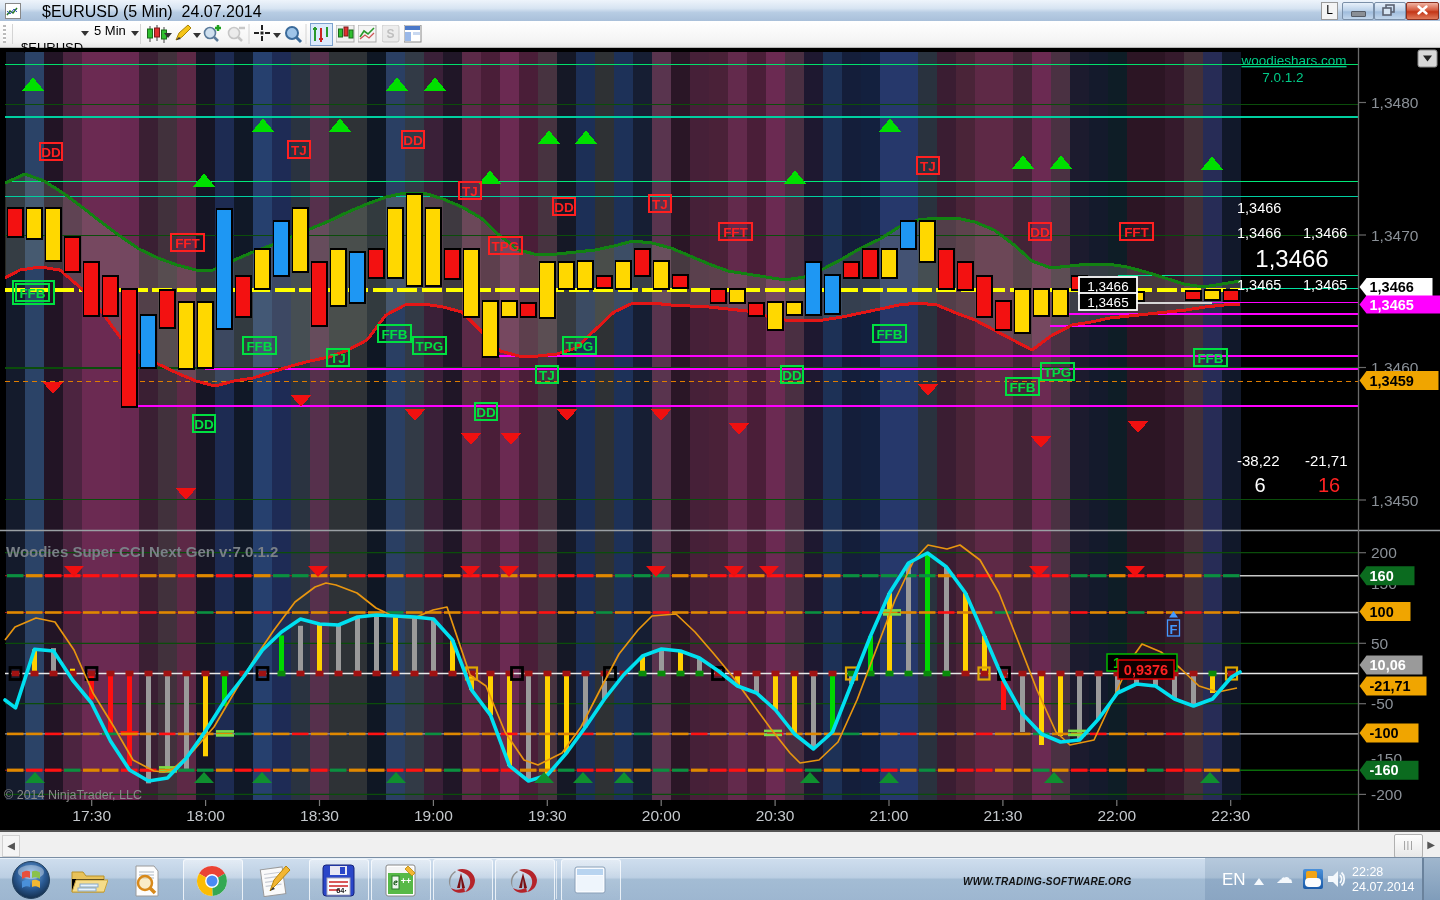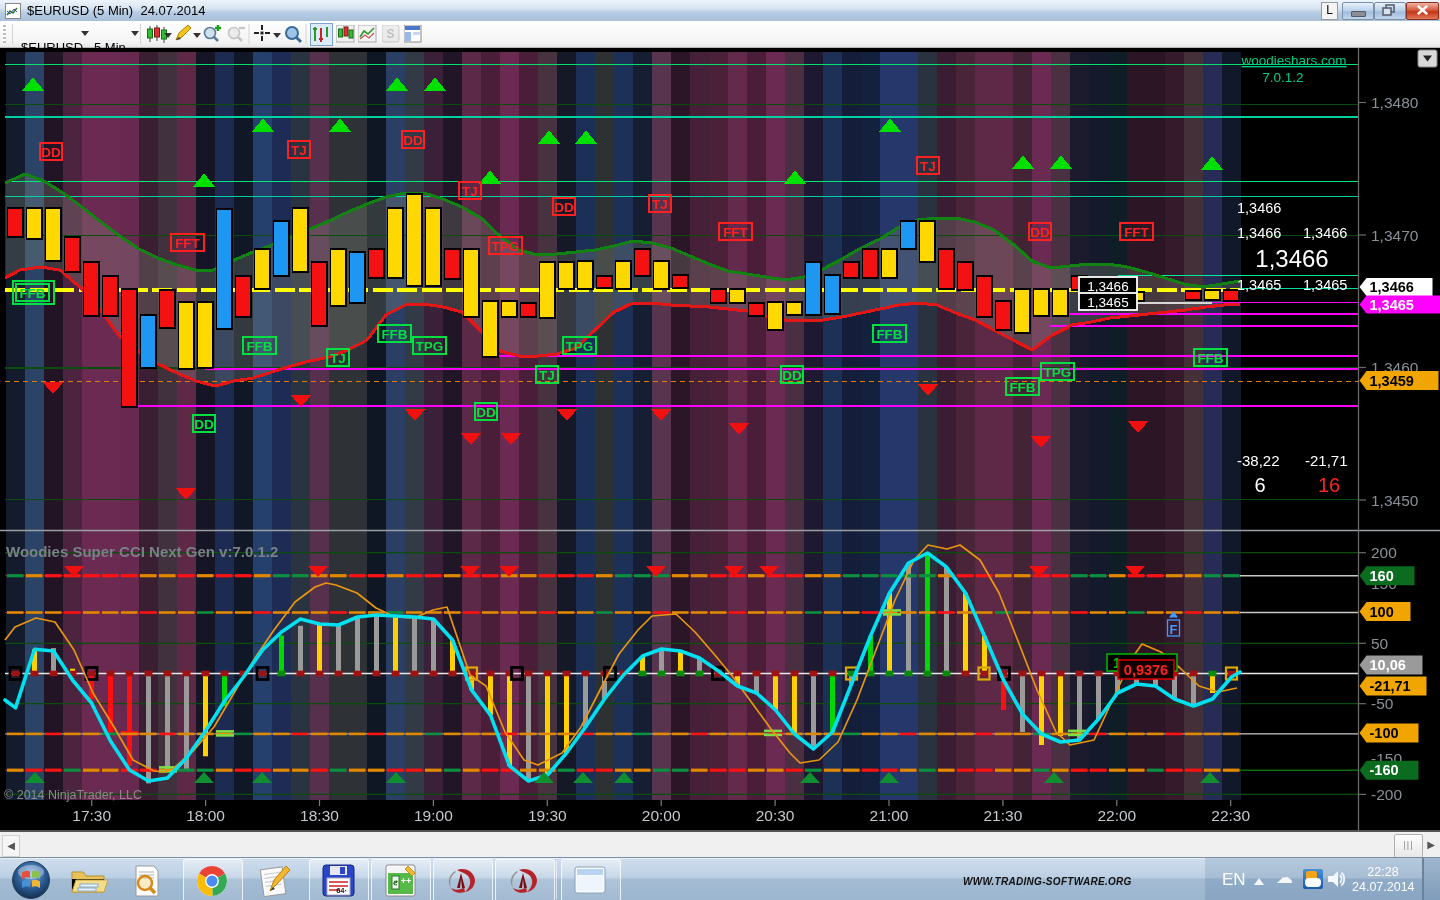--- a/index.html
+++ b/index.html
@@ -768,41 +768,41 @@
 <polygon points="1423,55.5 1432,55.5 1427.5,61.5" fill="#222"></polygon>
 </svg>
 
 <div class="abs" style="left:0;top:0;width:1440px;height:21px;background:linear-gradient(#eef4fb 0%,#d7e4f2 40%,#b7cce3 60%,#a9c0da 100%);border-bottom:1px solid #8aa0b8">
  <div class="abs" style="left:5px;top:3px;width:14px;height:14px;background:#fff;border:1px solid #888">
   <svg width="12" height="12">
         <polyline points="1,9 4,5 7,7 11,2" stroke="#2a7a2a" fill="none" stroke-width="1.5"></polyline>
         <polyline points="1,5 4,8 8,3 11,6" stroke="#3355bb" fill="none" stroke-width="1"></polyline>
       </svg>
  </div>
- <div class="abs" style="left:27px;top:3px;font-size:13px;color:#000">$EURUSD (5 Min)&nbsp; 24.07.2014</div>
+ <div class="abs" style="left:42px;top:3px;font-size:16px;color:#000">$EURUSD (5 Min)&nbsp; 24.07.2014</div>
  <div class="abs" style="left:1321px;top:2px;width:15px;height:16px;background:#f4f4f4;border:1px solid #9a9a9a;font-size:12px;color:#000;text-align:center;line-height:15px">L</div>
  <div class="abs" style="left:1342px;top:2px;width:30px;height:16px;background:linear-gradient(#e7f0fa,#b8cfe8 50%,#9fbcdc 55%,#c2d6ec);border:1px solid #7a8fa8;border-radius:2px">
   <div class="abs" style="left:8px;top:8px;width:13px;height:4px;background:#8a8f96;border:1px solid #545b66;border-radius:1px"></div>
     </div>
  <div class="abs" style="left:1374px;top:2px;width:30px;height:16px;background:linear-gradient(#e7f0fa,#b8cfe8 50%,#9fbcdc 55%,#c2d6ec);border:1px solid #7a8fa8;border-radius:2px">
   <svg width="28" height="14">
         <rect x="11" y="2" width="8" height="7" fill="none" stroke="#5a6170" stroke-width="1.6"></rect>
         <rect x="8" y="5" width="8" height="7" fill="#d6e4f2" stroke="#5a6170" stroke-width="1.6"></rect>
       </svg></div>
  <div class="abs" style="left:1406px;top:2px;width:31px;height:16px;background:linear-gradient(#f0b3a2,#d4593d 45%,#c33516 55%,#e07a5a);border:1px solid #8a3020;border-radius:2px;color:#fff;font-weight:bold;text-align:center;font-size:12px;line-height:15px"><svg width="29" height="14">
         <path d="M10.5,3.5 L18.5,10.5 M18.5,3.5 L10.5,10.5" stroke="#fff" stroke-width="2.4" stroke-linecap="round"></path>
       </svg></div>
 </div>
 
 <div class="abs" style="left:0;top:21px;width:1440px;height:26px;background:linear-gradient(#ffffff,#f4f4f4 80%,#e8e8e8);border-bottom:1px solid #b8b8b8">
  <div class="abs" style="left:3px;top:4px;width:3px;height:18px;background:repeating-linear-gradient(#bbb 0 2px,#fff 2px 4px)"></div>
  <div class="abs" style="left:12px;top:3px;width:1px;height:20px;background:#d4d4d4"></div>
  <div class="abs" style="left:21px;top:19px;font-size:13px;color:#000">$EURUSD</div>
  <div class="abs" style="left:81px;top:10px;width:0;height:0;border:4px solid transparent;border-top:5px solid #333"></div>
- <div class="abs" style="left:94px;top:19px;font-size:13px;color:#000">5 Min</div>
+ <div class="abs" style="left:94px;top:2px;font-size:13px;color:#000">5 Min</div>
  <div class="abs" style="left:131px;top:10px;width:0;height:0;border:4px solid transparent;border-top:5px solid #333"></div>
  <div class="abs" style="left:140px;top:3px;width:1px;height:20px;background:#d4d4d4"></div>
  <svg class="abs" style="left:0px;top:3px" width="440" height="22">
   <g transform="translate(146,1)">
    <line x1="4" y1="1" x2="4" y2="17" stroke="#444" stroke-width="1"></line>
         <rect x="1.5" y="4" width="5" height="9" fill="#2fbf2f" stroke="#1a6a1a"></rect>
    <line x1="11" y1="0" x2="11" y2="16" stroke="#444" stroke-width="1"></line>
         <rect x="8.5" y="3" width="5" height="9" fill="#e03030" stroke="#7a1a1a"></rect>
    <line x1="18" y1="2" x2="18" y2="18" stroke="#444" stroke-width="1"></line>
         <rect x="15.5" y="5" width="5" height="9" fill="#2fbf2f" stroke="#1a6a1a"></rect>
@@ -996,14 +996,14 @@
  <div class="abs" style="left:1222px;top:12px;font-size:17px;color:#fff">EN</div>
  <div class="abs" style="left:1254px;top:15px;width:0;height:0;border:5px solid transparent;border-bottom:7px solid #f4f8fc"></div>
  <div class="abs" style="left:1276px;top:9px;font-size:17px;color:#f4f8fc">☁</div>
  <div class="abs" style="left:1303px;top:11px;width:20px;height:20px;background:linear-gradient(#4a90d9,#1a5aa8);border-radius:2px"></div>
  <div class="abs" style="left:1306px;top:13px;width:11px;height:8px;background:#f2a416;border-radius:2px 2px 0 0"></div>
  <div class="abs" style="left:1305px;top:20px;width:16px;height:9px;background:#fdfdfd;border-radius:4px"></div>
  <svg class="abs" style="left:1326px;top:11px" width="20" height="20">
       <polygon points="2,7 7,7 12,2 12,18 7,13 2,13" fill="#f4f8fc"></polygon>
       <path d="M14,6 A6,6 0 0 1 14,14 M15.5,3.5 A9,9 0 0 1 15.5,16.5" stroke="#f4f8fc" fill="none" stroke-width="1.8"></path>
     </svg>
- <div class="abs" style="left:1352px;top:7px;width:62px;height:30px;font-size:12.5px;color:#fff;text-align:center;line-height:15px">22:28<br>24.07.2014</div>
+ <div class="abs" style="left:1352px;top:7px;width:62px;height:30px;font-size:12.5px;color:#fff;text-align:left;line-height:15px">22:28<br>24.07.2014</div>
  <div class="abs" style="left:1422px;top:0px;width:18px;height:43px;background:linear-gradient(#9fb6cd,#7f9cba);border-left:2px solid #6a829c"></div>
 </div>
 </body></html>

